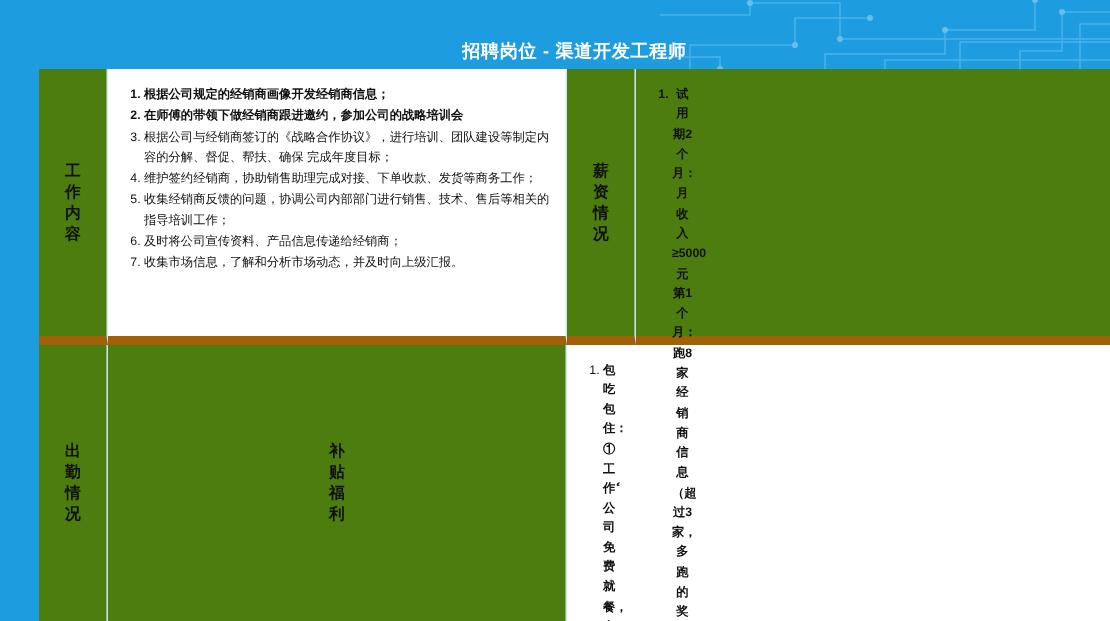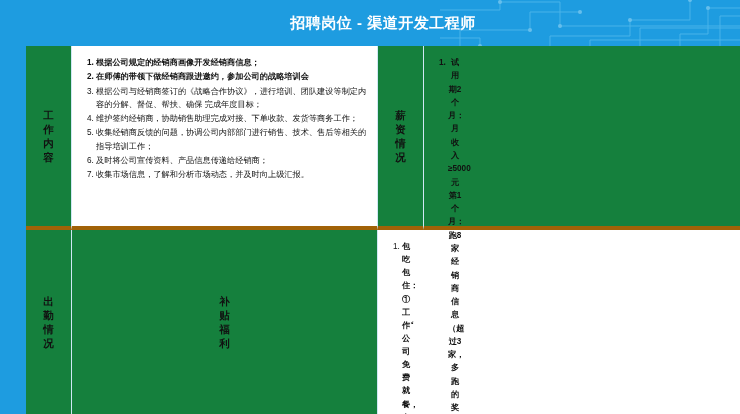--- a/index.html
+++ b/index.html
@@ -20,46 +20,46 @@
   .header {
     position: absolute; left: 26px; top: 0; width: 714px; height: 46px;
     background: #1e9ce0;
     overflow: hidden;
   }
   .header-circuit {
     position: absolute; right: 0; top: 0; width: 300px; height: 46px;
     opacity: .45;
   }
   .header-title {
-    position: absolute; left: 0; top: 0; width: 714px; height: 46px;
+    position: absolute; left: 0; top: 11px; width: 714px; height: 46px;
     display: flex; align-items: center; justify-content: center;
-    color: #ffffff; font-size: 15px; font-weight: bold;
+    color: #ffffff; font-size: 12px; font-weight: bold;
     letter-spacing: .5px;
   }
   
   .table {
     position: absolute; left: 26px; top: 46px; width: 714px; height: 368px;
     display: grid;
     grid-template-columns: 46px 306px 46px 316px;
     grid-template-rows: 184px 184px;
     background: #ffffff;
   }
   .cell {
     border-right: 1px solid #cfe7f5;
-    border-bottom: 4px solid #a16207;
+    border-bottom: 6px solid #a16207;
     position: relative;
   }
   .cell.last-col { border-right: none; }
   .cell.last-row { border-bottom: none; }
   .label-cell {
     display: flex; align-items: center; justify-content: center;
     text-align: center;
     font-size: 10.5px; color: #111; font-weight: bold;
     line-height: 1.35;
-    background: #15803d;
+    background: #4d7c0f;
   }
   .label-cell span { display: block; width: 14px; }
   .content-cell {
     padding: 10px 8px 8px 10px;
     font-size: 8.2px; color: #111; line-height: 1.62;
   }
   ol.lst {
     margin: 0; padding-left: 14px;
   }
   ol.lst > li { margin: 0 0 1px 0; }

